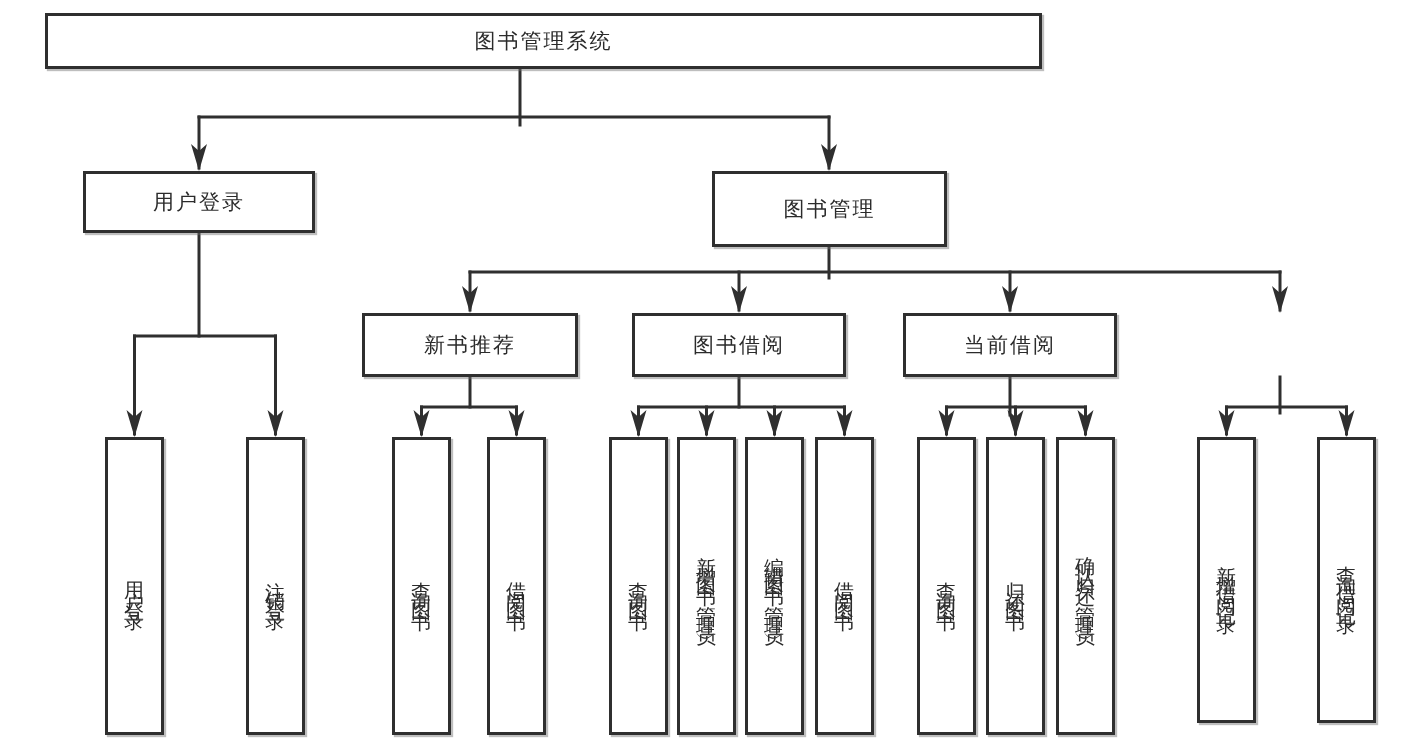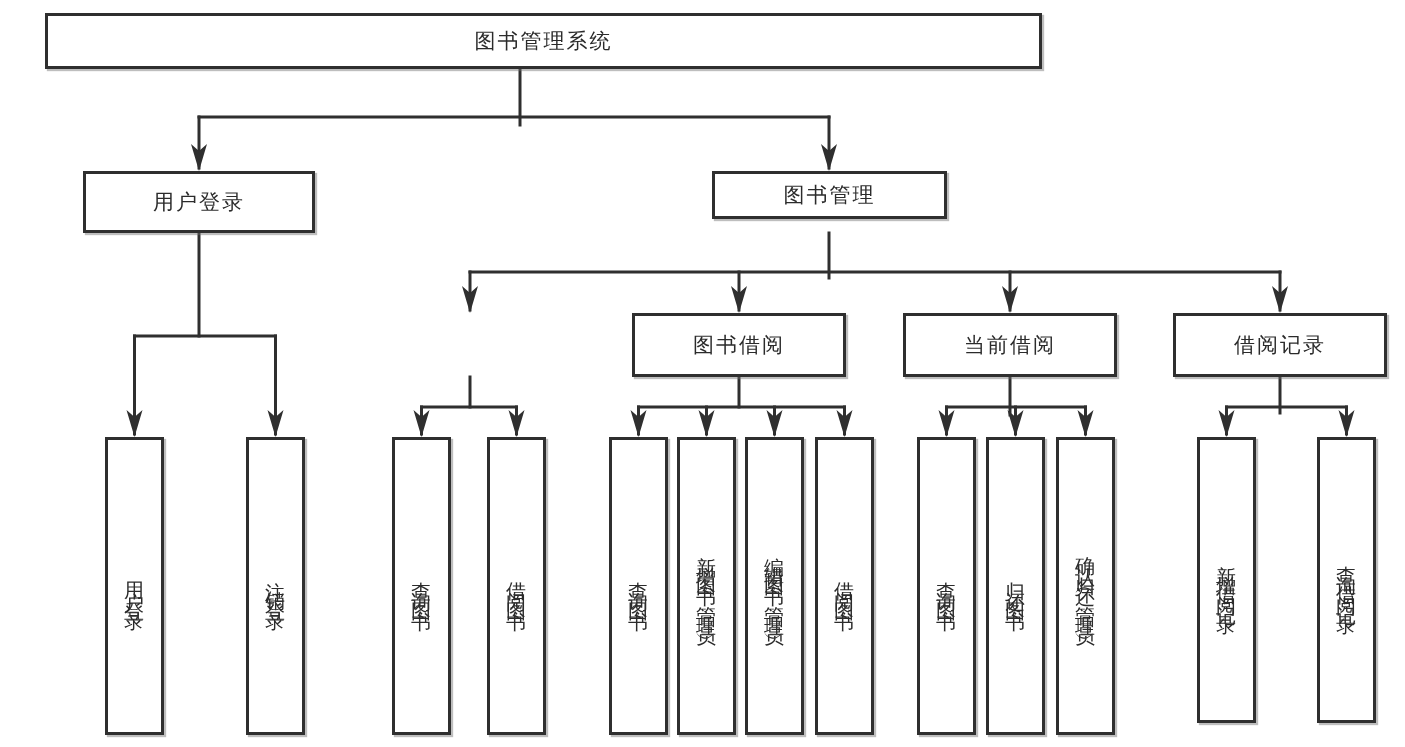--- a/index.html
+++ b/index.html
@@ -133,25 +133,25 @@
     <line class="ln" x1="1226.5" y1="407" x2="1346.5" y2="407"></line>
     <line class="ln" x1="1226.5" y1="407" x2="1226.5" y2="434"></line>
     <line class="ln" x1="1346.5" y1="407" x2="1346.5" y2="434"></line>
     <path class="ar" d="M 1226.5,437 L 1218.5,410 L 1226.5,417 L 1234.5,410 Z"></path>
     <path class="ar" d="M 1346.5,437 L 1338.5,410 L 1346.5,417 L 1354.5,410 Z"></path>
   </svg>
 
   <div class="node" style="left:21px; top:13px; width:997px; height:56px;margin-left:24px;">图书管理系统</div>
 
   <div class="node" style="left:83px; top:171px; width:232px; height:62px;">用户登录</div>
-  <div class="node" style="left:712px; top:171px; width:235px; height:48px;">图书管理</div>
+  <div class="node" style="left:712px; top:171px; width:235px; height:76px;">图书管理</div>
 
+  <div class="node" style="left:362px; top:313px; width:216px; height:64px;">新书推荐</div>
   <div class="node" style="left:903px; top:313px; width:214px; height:64px;">当前借阅</div>
   <div class="node" style="left:632px; top:313px; width:214px; height:64px;">图书借阅</div>
-  <div class="node" style="left:1173px; top:313px; width:214px; height:64px;">借阅记录</div>
 
   <div class="node leaf" style="left:105px; top:437px; width:59px; height:298px;">
     <span class="vtext">用户登录</span>
   </div>
   <div class="node leaf" style="left:246px; top:437px; width:59px; height:298px;">
     <span class="vtext">注销登录</span>
   </div>
 
   <div class="node leaf" style="left:392px; top:437px; width:59px; height:298px;">
     <span class="vtext">查询图书</span>

